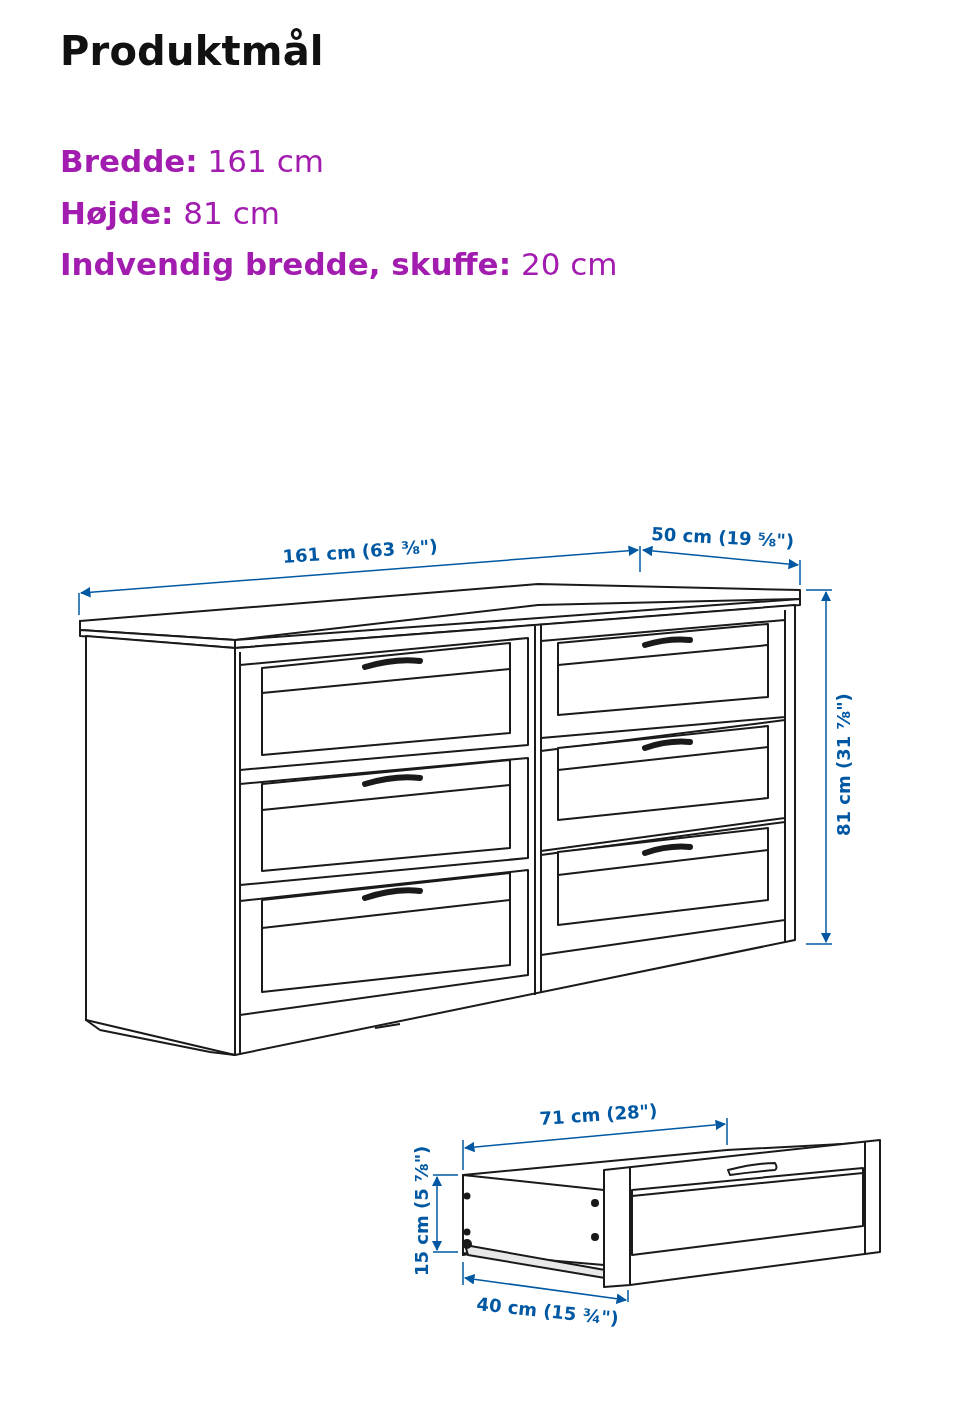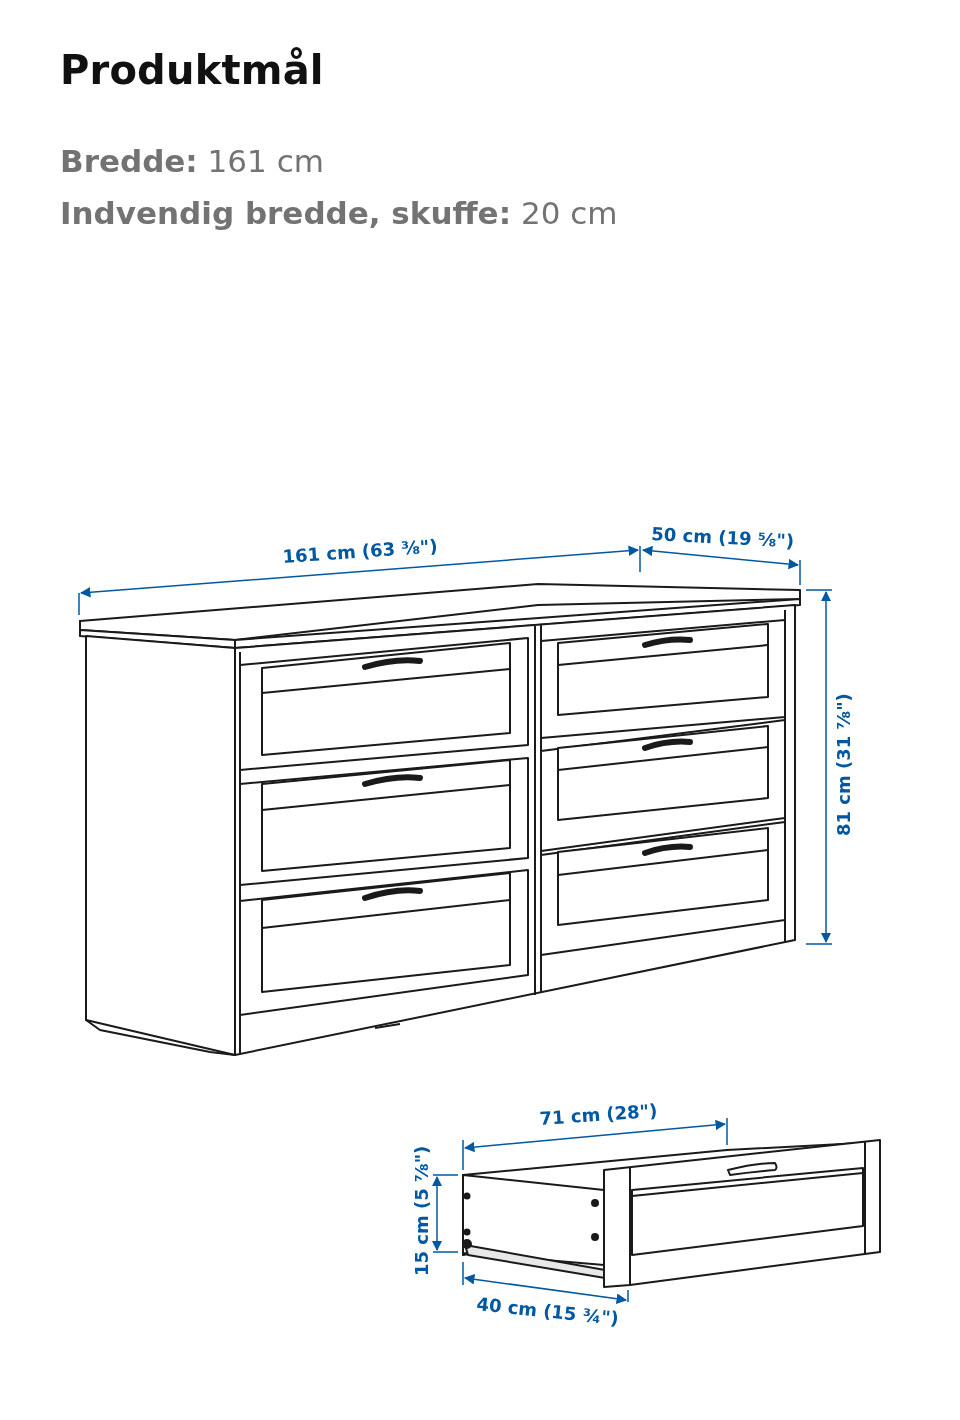--- a/index.html
+++ b/index.html
@@ -1,31 +1,32 @@
 <!DOCTYPE html>
 <html><head>
 <meta charset="utf-8">
 <style>
   html, body { margin: 0; padding: 0; background: #ffffff; }
   body { width: 960px; height: 1420px; position: relative; overflow: hidden; font-family: "DejaVu Sans", sans-serif; }
-  .title { position: absolute; left: 60px; top: 47px; font-size: 40px; font-weight: bold; color: #111111; letter-spacing: 0.2px; margin: 0; }
+  .title { position: absolute; left: 60px; top: 28px; font-size: 40px; font-weight: bold; color: #111111; letter-spacing: 0.2px; margin: 0; }
   .spec-list { position: absolute; left: 60px; top: 136px; margin: 0; padding: 0; list-style: none; }
-  .spec-row { font-size: 31px; line-height: 51.5px; color: #737373; white-space: nowrap; }
+  .spec-row { font-size: 31px; line-height: 51.5px; color: #a21caf; white-space: nowrap; }
   .spec-label { font-weight: bold; }
   .spec-value { font-weight: normal; }
   .drawing { position: absolute; left: 0; top: 0; }
   .dim-text { font-family: "DejaVu Sans", sans-serif; font-weight: bold; fill: #0058a3; font-size: 18px; }
 </style>
 </head>
 <body>
 
 <h1 class="title">Produktmål</h1>
 
 <ul class="spec-list">
   <li class="spec-row"><span class="spec-label">Bredde:</span> <span class="spec-value">161 cm</span></li>
+  <li class="spec-row"><span class="spec-label">Højde:</span> <span class="spec-value">81 cm</span></li>
   <li class="spec-row"><span class="spec-label">Indvendig bredde, skuffe:</span> <span class="spec-value">20 cm</span></li>
 </ul>
 
 <svg class="drawing" width="960" height="1420" viewBox="0 0 960 1420">
   <defs>
     <marker id="arr" viewBox="0 0 10 10" refX="9" refY="5" markerWidth="7" markerHeight="7" orient="auto-start-reverse">
       <path d="M0,0 L10,5 L0,10 z" fill="#0058a3"></path>
     </marker>
   </defs>
 

